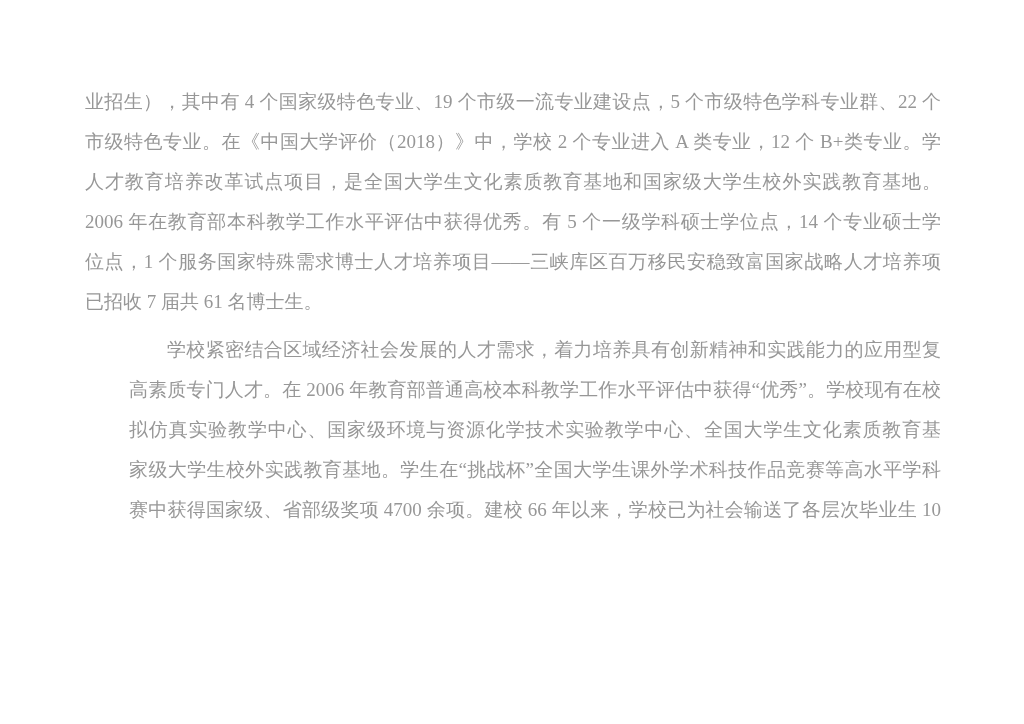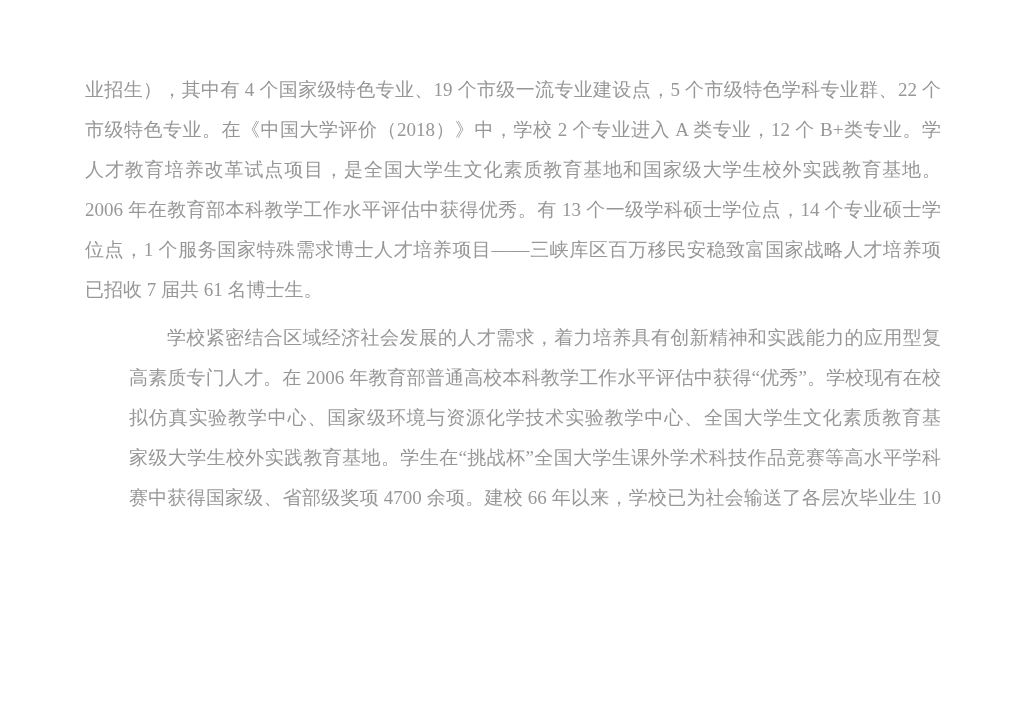--- a/index.html
+++ b/index.html
@@ -15,21 +15,21 @@
   }
   .page {
     position: relative;
     width: 1024px;
     height: 724px;
     background: #ffffff;
   }
   .textblock {
     position: absolute;
     left: 85px;
-    top: 70px;
+    top: 82px;
     width: 856px;
     color: #979797;
     font-size: 19px;
     line-height: 40px;
     -webkit-font-smoothing: antialiased;
   }
   .para {
     margin: 0;
     padding: 0;
   }
@@ -54,21 +54,21 @@
 </head>
 <body>
 
 <div class="page">
   <div class="textblock">
 
     <div class="para">
       <div class="line">业招生），其中有 4 个国家级特色专业、19 个市级一流专业建设点，5 个市级特色学科专业群、22 个</div>
       <div class="line">市级特色专业。在《中国大学评价（2018）》中，学校 2 个专业进入 A 类专业，12 个 B+类专业。学</div>
       <div class="line">人才教育培养改革试点项目，是全国大学生文化素质教育基地和国家级大学生校外实践教育基地。</div>
-      <div class="line">2006 年在教育部本科教学工作水平评估中获得优秀。有 13 个一级学科硕士学位点，14 个专业硕士学</div>
+      <div class="line">2006 年在教育部本科教学工作水平评估中获得优秀。有 5 个一级学科硕士学位点，14 个专业硕士学</div>
       <div class="line">位点，1 个服务国家特殊需求博士人才培养项目——三峡库区百万移民安稳致富国家战略人才培养项</div>
       <div class="line short">已招收 7 届共 61 名博士生。</div>
     </div>
 
     <div class="para para2">
       <div class="line indent">学校紧密结合区域经济社会发展的人才需求，着力培养具有创新精神和实践能力的应用型复合型</div>
       <div class="line">高素质专门人才。在 2006 年教育部普通高校本科教学工作水平评估中获得“优秀”。学校现有在校全</div>
       <div class="line">拟仿真实验教学中心、国家级环境与资源化学技术实验教学中心、全国大学生文化素质教育基地、国</div>
       <div class="line">家级大学生校外实践教育基地。学生在“挑战杯”全国大学生课外学术科技作品竞赛等高水平学科竞</div>
       <div class="line">赛中获得国家级、省部级奖项 4700 余项。建校 66 年以来，学校已为社会输送了各层次毕业生 10 余</div>

